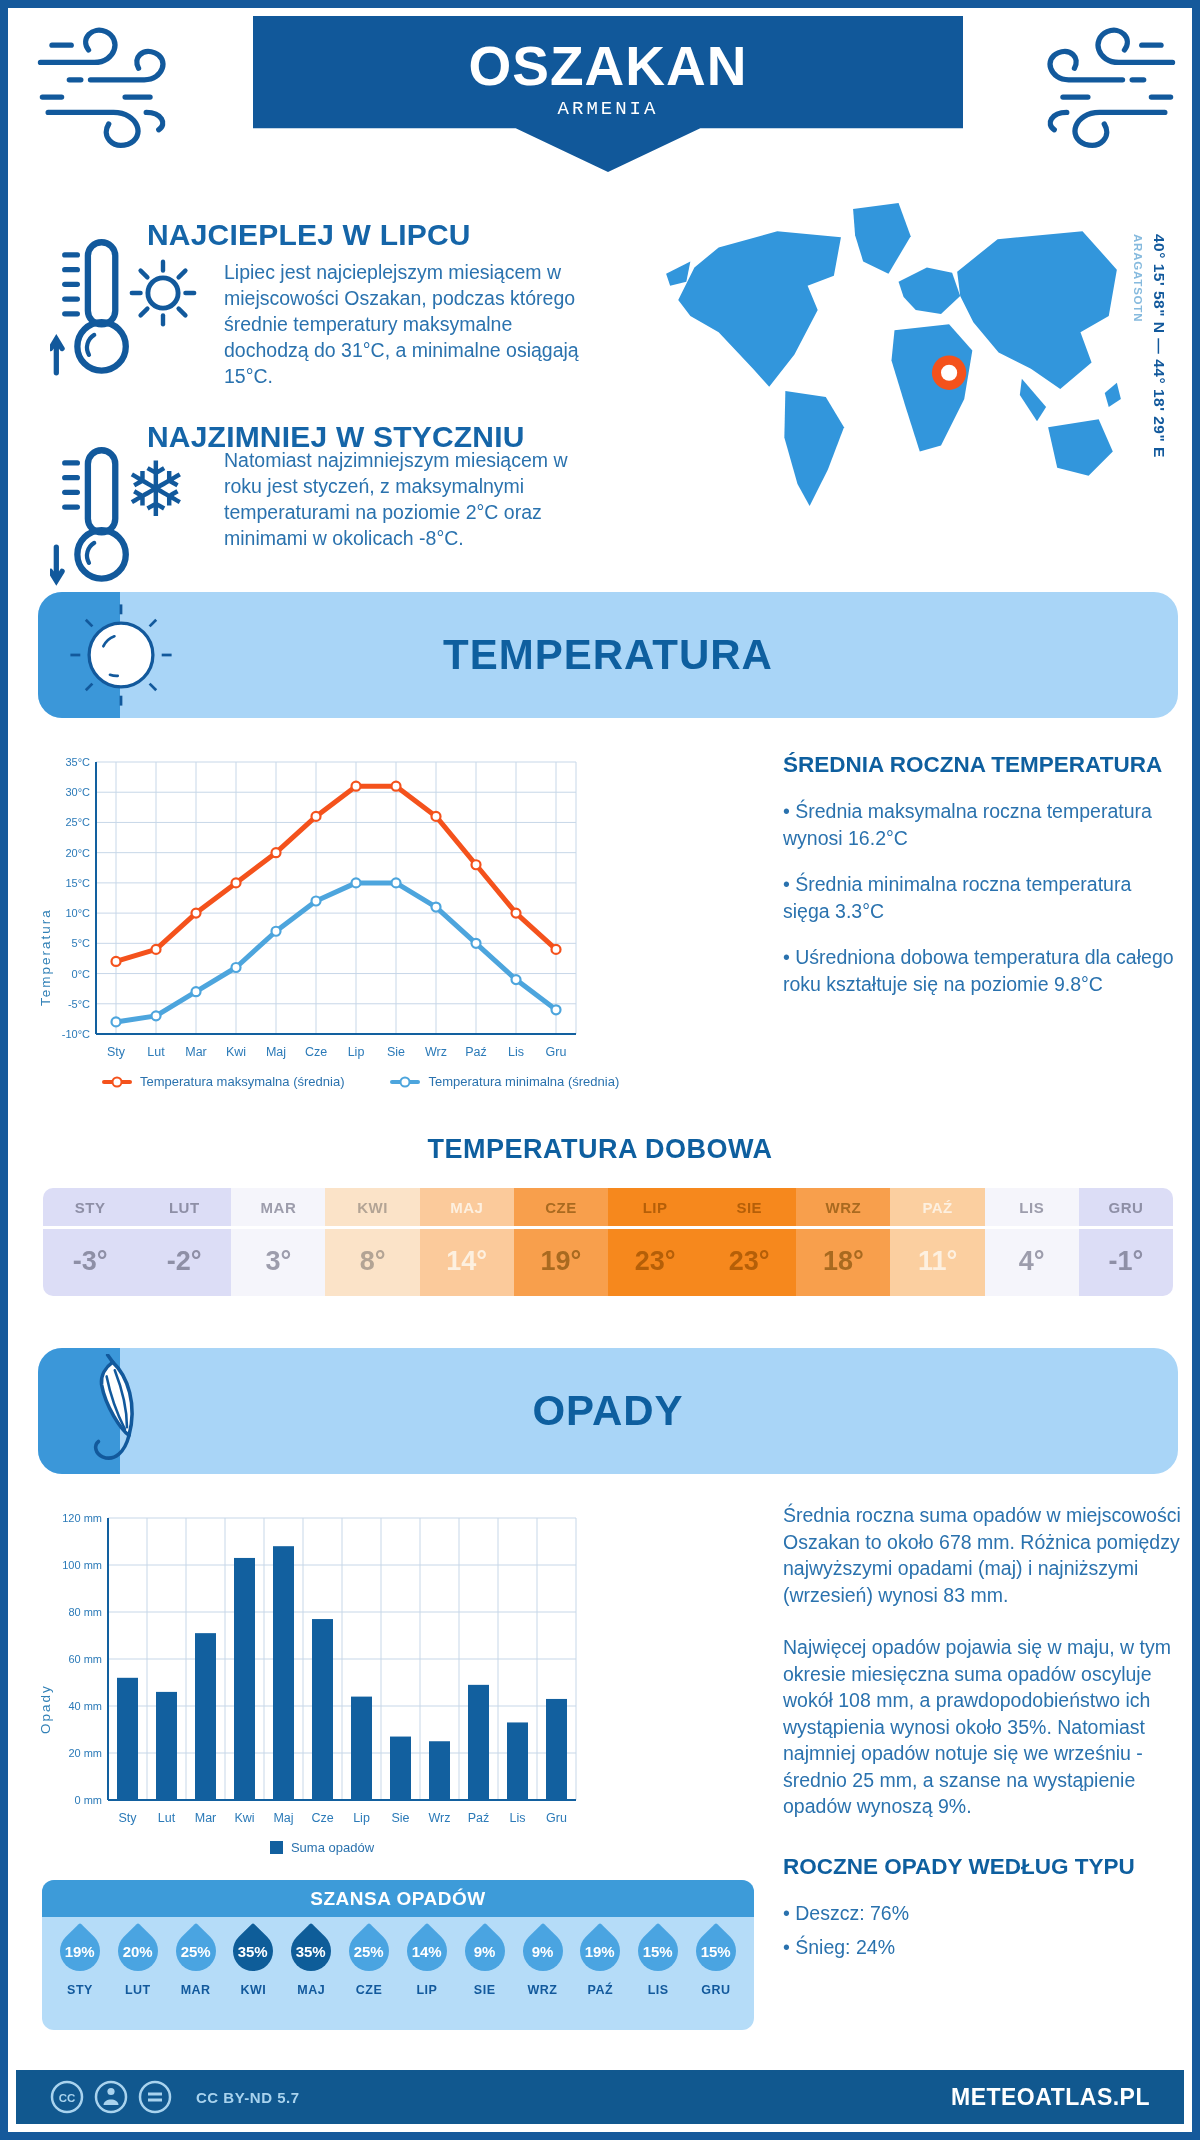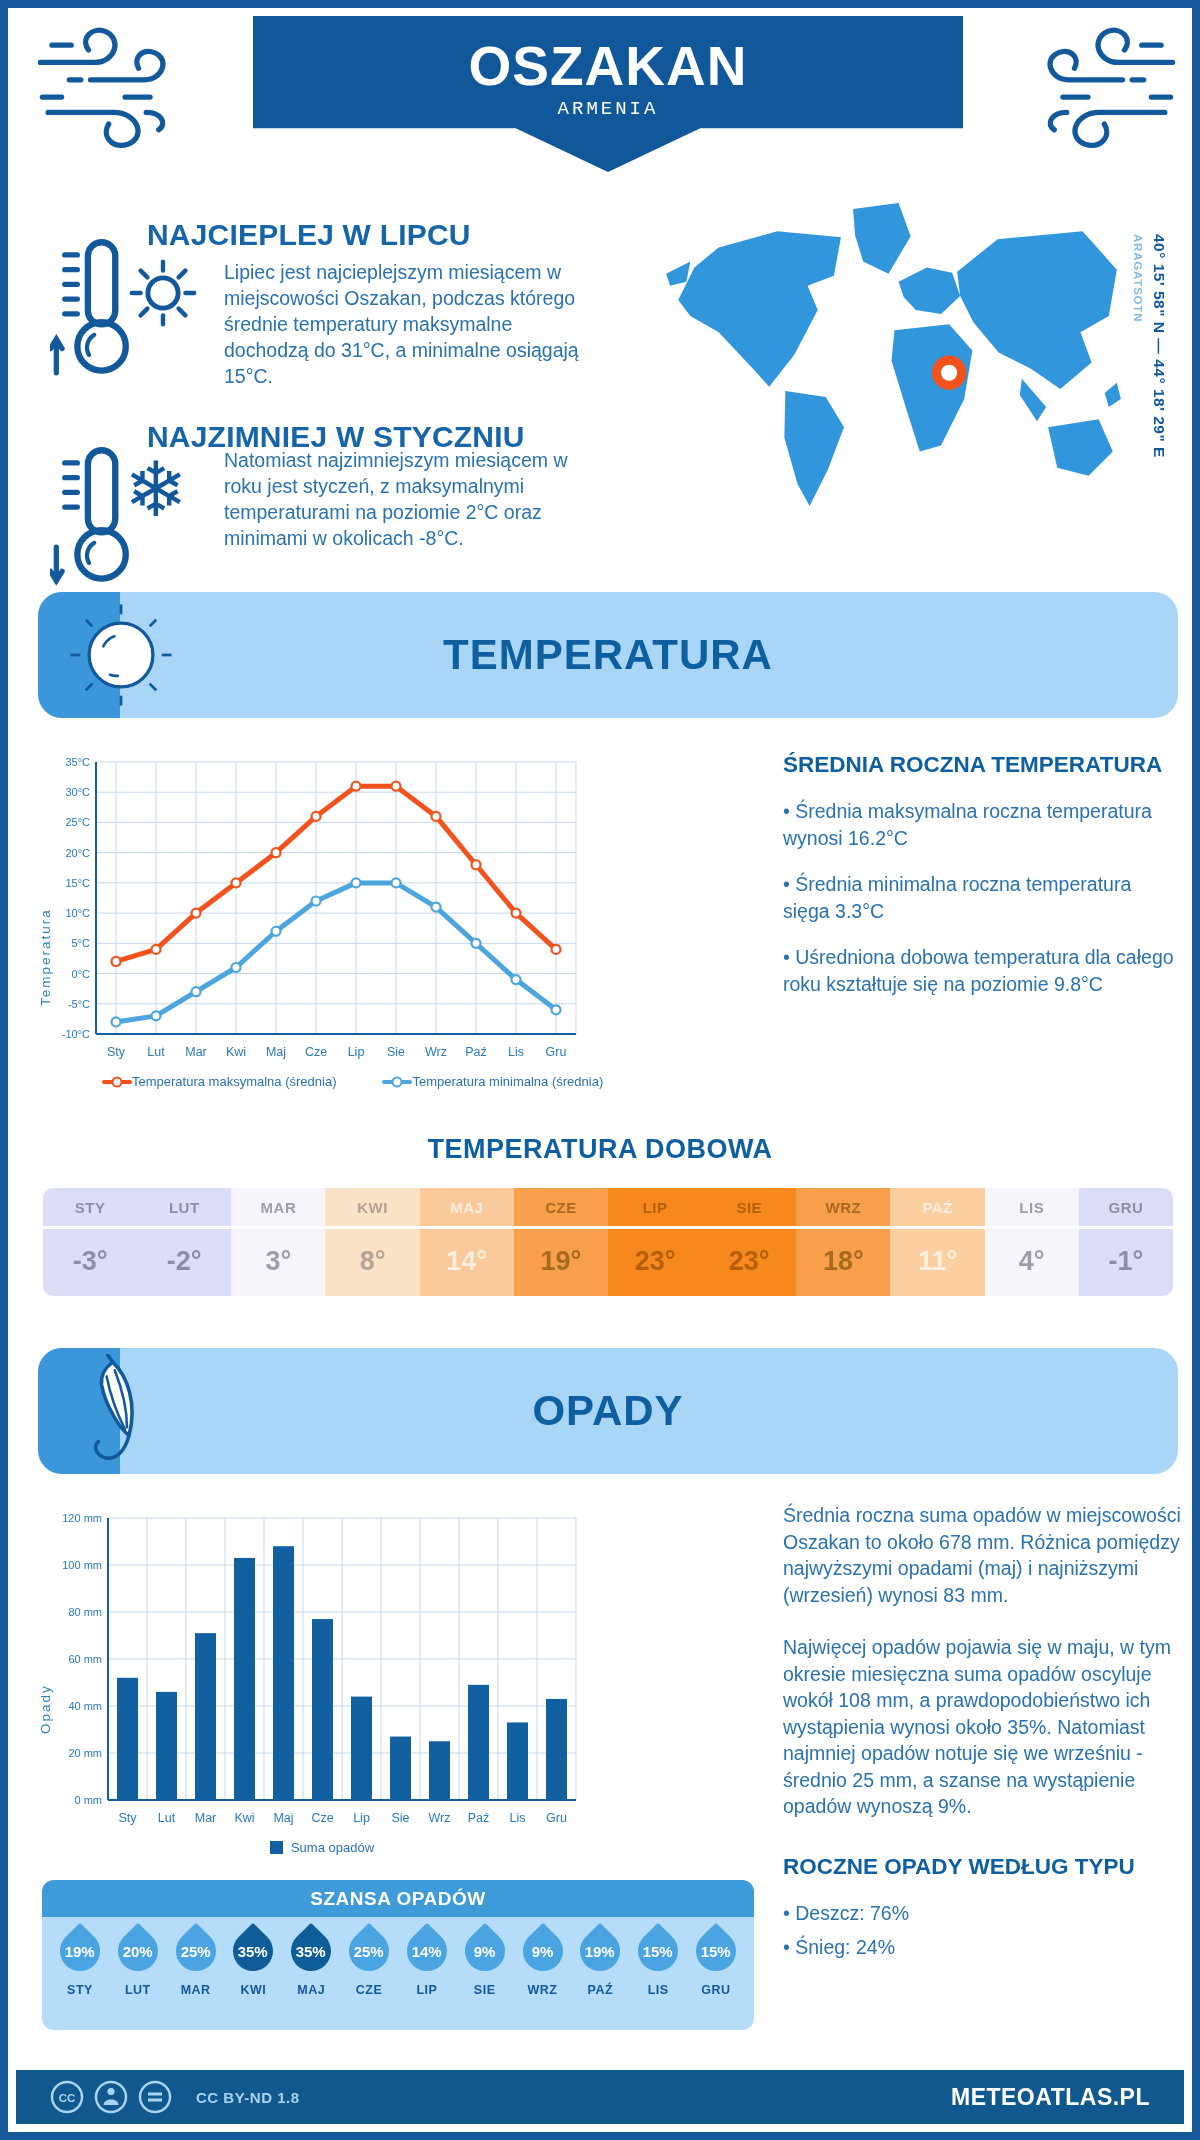--- a/index.html
+++ b/index.html
@@ -32,21 +32,21 @@
                  border-radius:24px 0 0 24px;}
   .secban .title{position:absolute;left:0;top:0;width:100%;height:100%;display:flex;
                  align-items:center;justify-content:center;font-size:42px;font-weight:800;
                  color:#0e5f9f;letter-spacing:1px;}
 
   .ylab{writing-mode:vertical-rl;transform:rotate(180deg);font-size:13.5px;color:#3180b6;
         letter-spacing:2px;}
 
   
   .lgrow{display:flex;gap:46px;align-items:center;}
-  .lg-item{display:flex;align-items:center;}
+  .lg-item{display:flex;align-items:center;gap:8px;}
   .lg-line{position:relative;width:30px;height:4px;border-radius:2px;}
   .lg-dot{position:absolute;left:50%;top:50%;transform:translate(-50%,-50%);width:7px;height:7px;
           border-radius:50%;background:#fff;border:2px solid;}
   .lg-txt{font-size:13px;color:#2a72ae;}
   .sq{width:13px;height:13px;background:#12609f;display:inline-block;margin-right:8px;}
 
   .h3{font-size:27px;font-weight:800;color:#0e5f9f;letter-spacing:0.5px;text-align:center;width:100%;}
 
   
   .dtable{left:35px;top:1180px;width:1130px;height:108px;border-radius:10px;overflow:hidden;
@@ -521,17 +521,17 @@
     <svg class="fic" width="34" height="34" viewBox="0 0 34 34">
       <circle cx="17" cy="17" r="15" fill="none" stroke="#a9d3ee" stroke-width="2.5"></circle>
       <circle cx="17" cy="11.5" r="3.6" fill="#a9d3ee"></circle>
       <path d="M9.5 25 C9.5 17.5 24.5 17.5 24.5 25 Z" fill="#a9d3ee"></path>
     </svg>
     <svg class="fic" width="34" height="34" viewBox="0 0 34 34">
       <circle cx="17" cy="17" r="15" fill="none" stroke="#a9d3ee" stroke-width="2.5"></circle>
       <line x1="10" y1="14" x2="24" y2="14" stroke="#a9d3ee" stroke-width="3"></line>
       <line x1="10" y1="20" x2="24" y2="20" stroke="#a9d3ee" stroke-width="3"></line>
     </svg>
-    <span class="lic">CC BY-ND 1.8</span>
+    <span class="lic">CC BY-ND 5.7</span>
     <span class="site">METEOATLAS.PL</span>
   </div>
 
 </div>
 
 </body></html>

